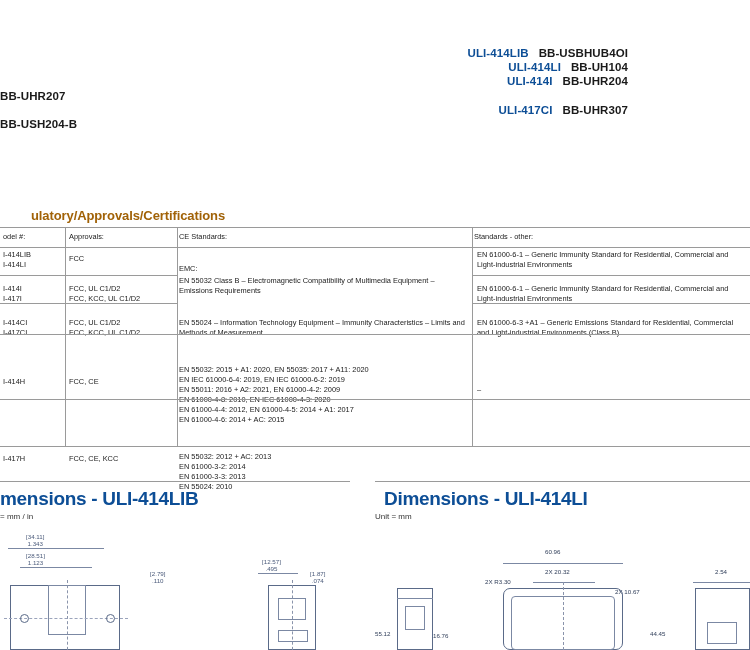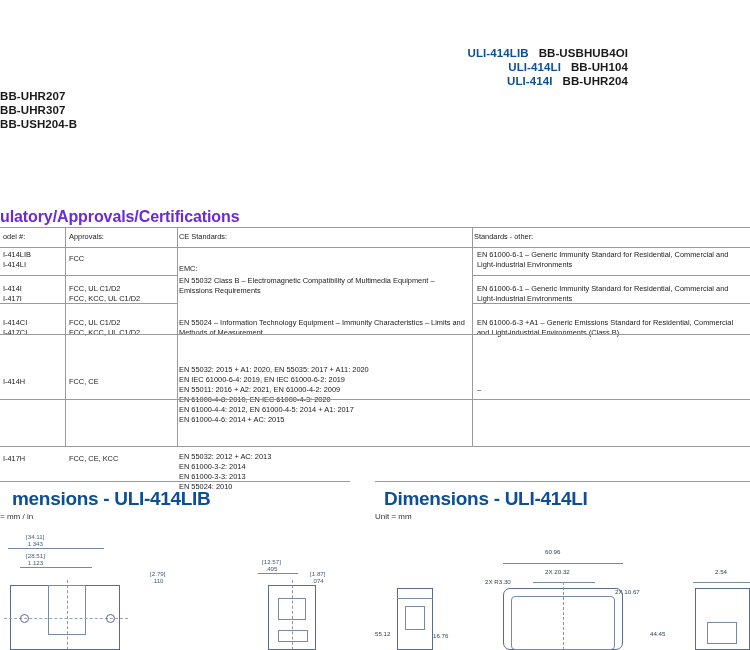--- a/index.html
+++ b/index.html
@@ -41,24 +41,25 @@
   .pl-right {
     color: #1a1a1a;
     white-space: nowrap;
   }
 
   
   .reg-title {
     position: absolute;
     top: 208px;
     left: 0;
-    font-size: 16px;
+    font-size: 13px;
     font-weight: bold;
-    color: #6d28d9;
+    color: #a16207;
     letter-spacing: -0.1px;
+    padding-left: 31px;
   }
   .reg-rule {
     position: absolute;
     left: 0;
     top: 227px;
     width: 750px;
     height: 1px;
     background: #9a9a9a;
   }
 
@@ -167,20 +168,21 @@
     <span class="pl-right">BB-UH104</span>
   </div>
   <div class="partlist-row">
     <span class="pl-left">ULI-414I</span>
     <span class="pl-right">BB-UHR204</span>
   </div>
   <div class="partlist-row">
     <span class="pl-right">BB-UHR207</span>
   </div>
   <div class="partlist-row">
+    <span class="pl-left">ULI-417CI</span>
     <span class="pl-right">BB-UHR307</span>
   </div>
   <div class="partlist-row">
     <span class="pl-right">BB-USH204-B</span>
   </div>
 </div>
 
 <div class="reg-title">ulatory/Approvals/Certifications</div>
 <div class="reg-rule"></div>
 
@@ -254,21 +256,21 @@
 <div class="hline" style="left:472px; top:275px; width:278px;"></div>
 <div class="hline" style="left:0;   top:303px; width:177px;"></div>
 <div class="hline" style="left:472px; top:303px; width:278px;"></div>
 <div class="hline" style="left:0;   top:334px; width:750px;"></div>
 <div class="hline" style="left:0;   top:399px; width:750px;"></div>
 <div class="hline" style="left:0;   top:446px; width:750px;"></div>
 
 <div class="dim-rule" style="left:0;   top:481px; width:350px;"></div>
 <div class="dim-rule" style="left:375px; top:481px; width:375px;"></div>
 
-<div class="dim-head" style="left:12px; top:488px;">mensions - ULI-414LIB</div>
+<div class="dim-head" style="left:0; top:488px;">mensions - ULI-414LIB</div>
 <div class="dim-unit" style="left:0; top:512px;text-align:right;">= mm / in</div>
 
 <div class="dim-head" style="left:384px; top:488px;">Dimensions - ULI-414LI</div>
 <div class="dim-unit" style="left:375px; top:512px;">Unit = mm</div>
 
 <div class="drawing" style="left:0; top:530px; width:350px; height:120px;">
 
   <div class="dim-label" style="left:26px; top:3px; white-space:pre-line;">[34.11]
 1.343</div>
   <div class="dim-label" style="left:26px; top:22px; white-space:pre-line;">[28.51]

